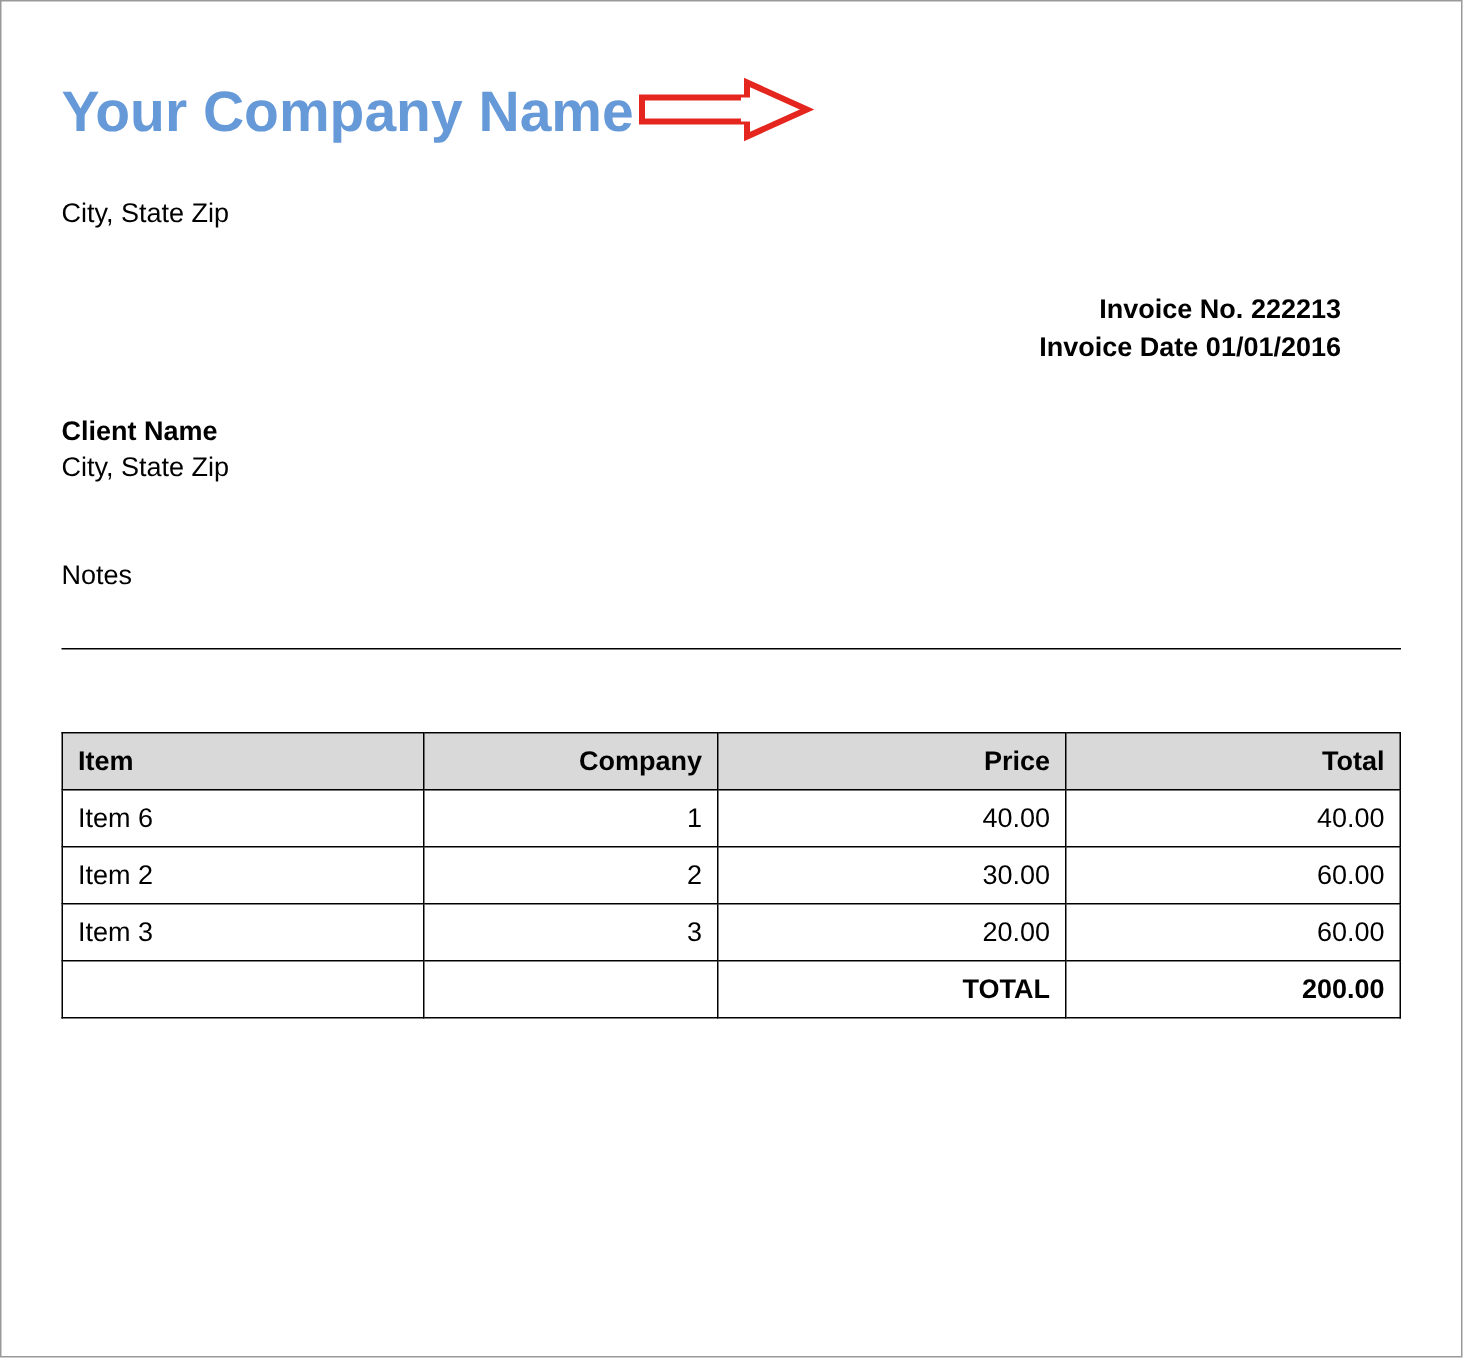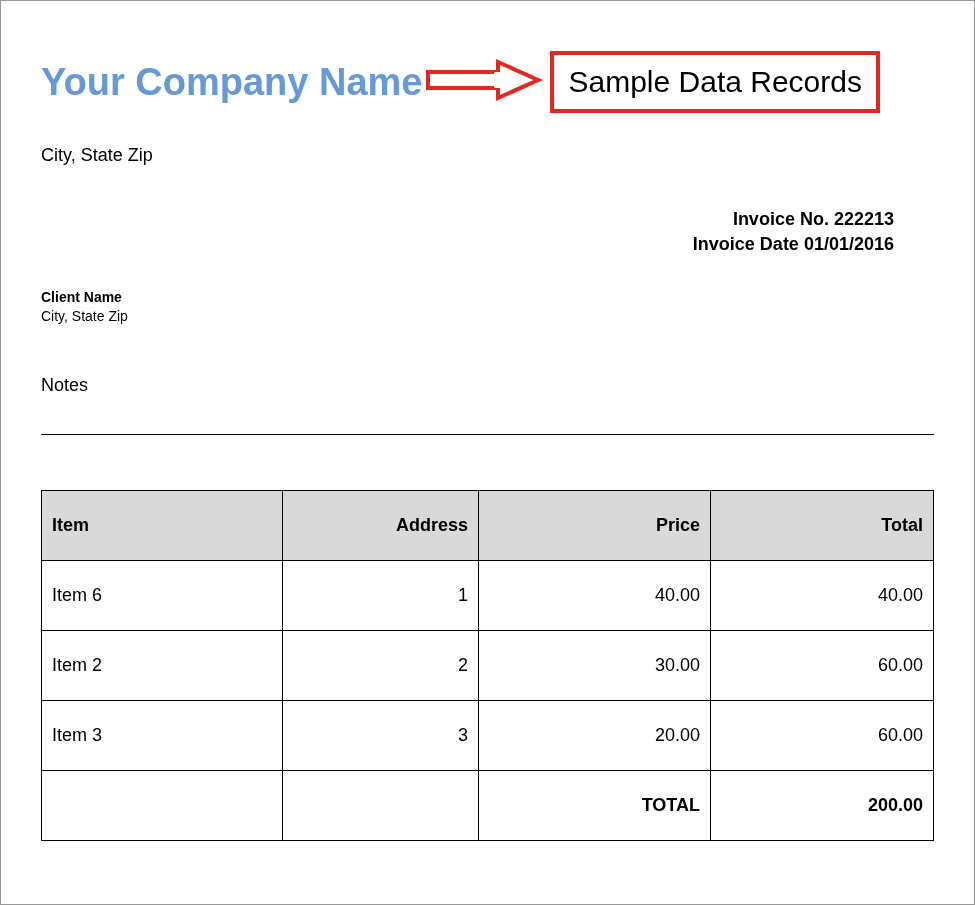--- a/index.html
+++ b/index.html
@@ -49,21 +49,21 @@
     }
     .invoice-meta {
       text-align: right;
       font-weight: bold;
       font-size: 18px;
       line-height: 1.4;
       margin-right: 40px;
       margin-bottom: 30px;
     }
     .client-block {
-      font-size: 14px;
+      font-size: 18px;
       line-height: 1.35;
       margin-bottom: 50px;
     }
     .client-block .client-name {
       font-weight: bold;
     }
     .notes-label {
       font-size: 18px;
       margin-bottom: 38px;
     }
@@ -73,21 +73,21 @@
       margin-bottom: 55px;
     }
     table.invoice-table {
       width: 100%;
       border-collapse: collapse;
       font-size: 18px;
     }
     table.invoice-table th,
     table.invoice-table td {
       border: 1px solid #000;
-      padding: 24px 10px;
+      padding: 8px 10px;
     }
     table.invoice-table th {
       background: #d9d9d9;
       font-weight: bold;
       text-align: left;
     }
     table.invoice-table th.num,
     table.invoice-table td.num {
       text-align: right;
     }
@@ -111,21 +111,20 @@
 
   <div class="header-row">
     <div class="company-name">Your Company Name</div>
     <div class="arrow">
       <svg width="120" height="44" viewBox="0 0 120 44">
         <rect x="2" y="14" width="70" height="16" fill="none" stroke="#e4261e" stroke-width="4"></rect>
         <polygon points="72,4 72,40 112,22" fill="none" stroke="#e4261e" stroke-width="4" stroke-linejoin="miter"></polygon>
         <rect x="68" y="14" width="8" height="16" fill="#fff"></rect>
       </svg>
     </div>
-    <div class="callout-box">Sample Data Records</div>
   </div>
 
   <div class="company-address">
     <div>City, State Zip</div>
   </div>
 
   <div class="invoice-meta">
     <div>
       <span>Invoice No.</span>
       <span> </span>
@@ -144,21 +143,21 @@
   </div>
 
   <div class="notes-label">Notes</div>
 
   <hr class="divider">
 
   <table class="invoice-table">
     <thead>
       <tr>
         <th>Item</th>
-        <th class="num">Address</th>
+        <th class="num">Company</th>
         <th class="num">Price</th>
         <th class="num">Total</th>
       </tr>
     </thead>
     <tbody>
       <tr>
         <td>Item 6</td>
         <td class="num">1</td>
         <td class="num">40.00</td>
         <td class="num">40.00</td>

